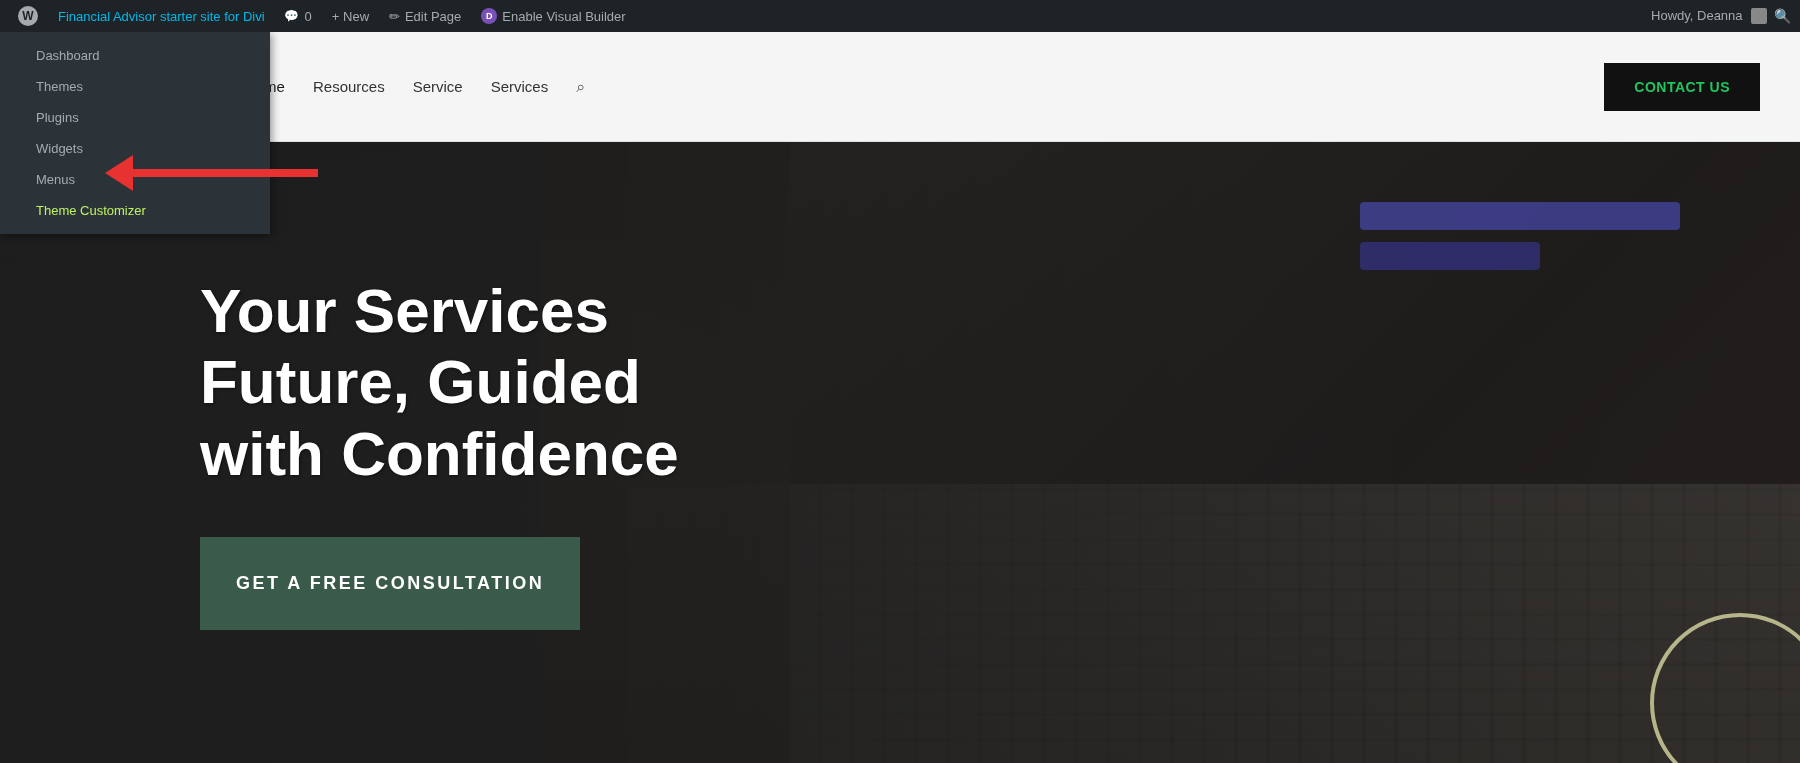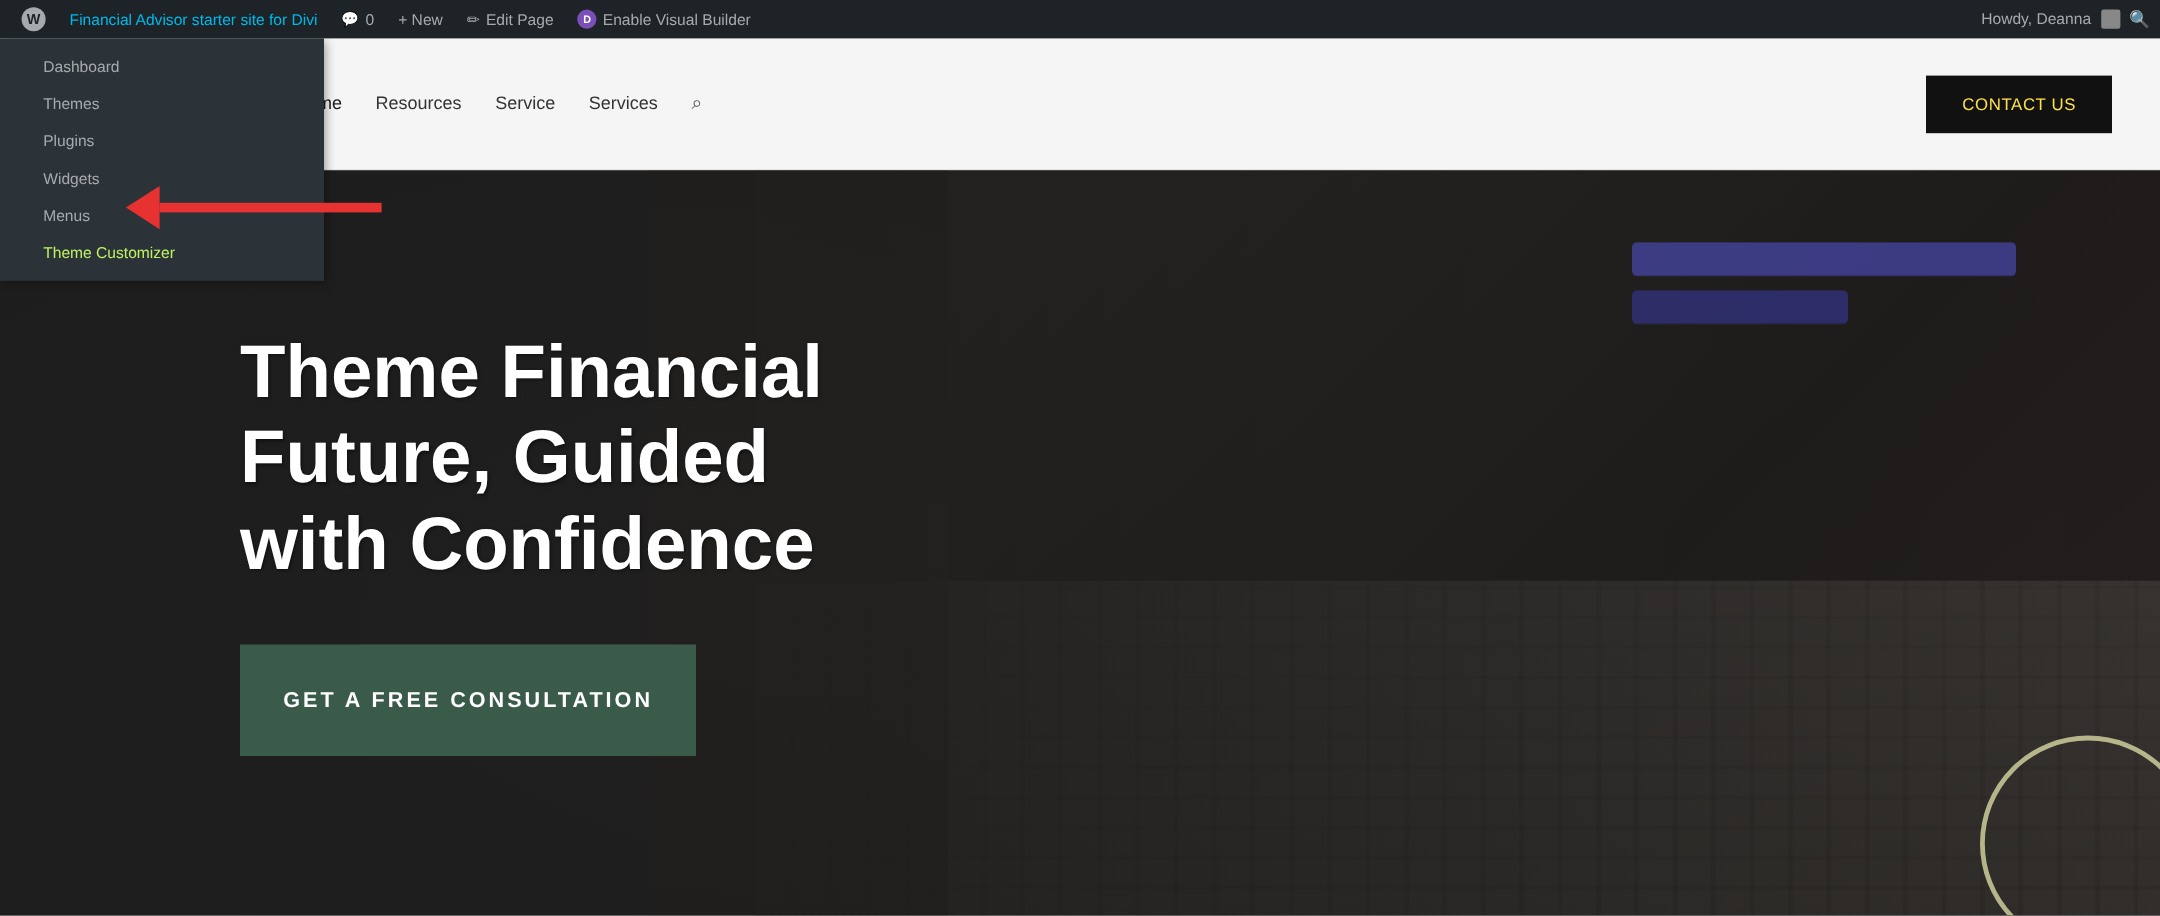--- a/index.html
+++ b/index.html
@@ -123,24 +123,24 @@
       font-weight: 400;
     }
     .nav-item.active { color: #1a1a1a; font-weight: 500; }
     .search-icon-nav {
       font-size: 16px;
       color: #555;
       cursor: pointer;
     }
     .contact-us-btn {
       background: #111;
-      color: #fde047;
+      color: #22c55e;
       padding: 16px 30px;
       font-size: 14px;
-      font-weight: 400;
+      font-weight: 700;
       letter-spacing: 0.5px;
       cursor: pointer;
       border: none;
       text-transform: uppercase;
     }
 
     
     #hero {
       position: relative;
       height: calc(763px - 32px - 110px);
@@ -365,16 +365,16 @@
   <div class="hero-bg"></div>
 
   <div class="screen-elements">
     <div class="screen-bar screen-bar-1"></div>
     <div class="screen-bar screen-bar-2"></div>
   </div>
 
   <div class="circle-decoration"></div>
 
   <div class="hero-content">
-    <h1 class="hero-heading">Theme Financial Future, Guided with Confidence</h1>
+    <h1 class="hero-heading">Your Services Future, Guided with Confidence</h1>
     <a class="hero-cta">GET A FREE CONSULTATION</a>
   </div>
 </div>
 
 </body></html>

